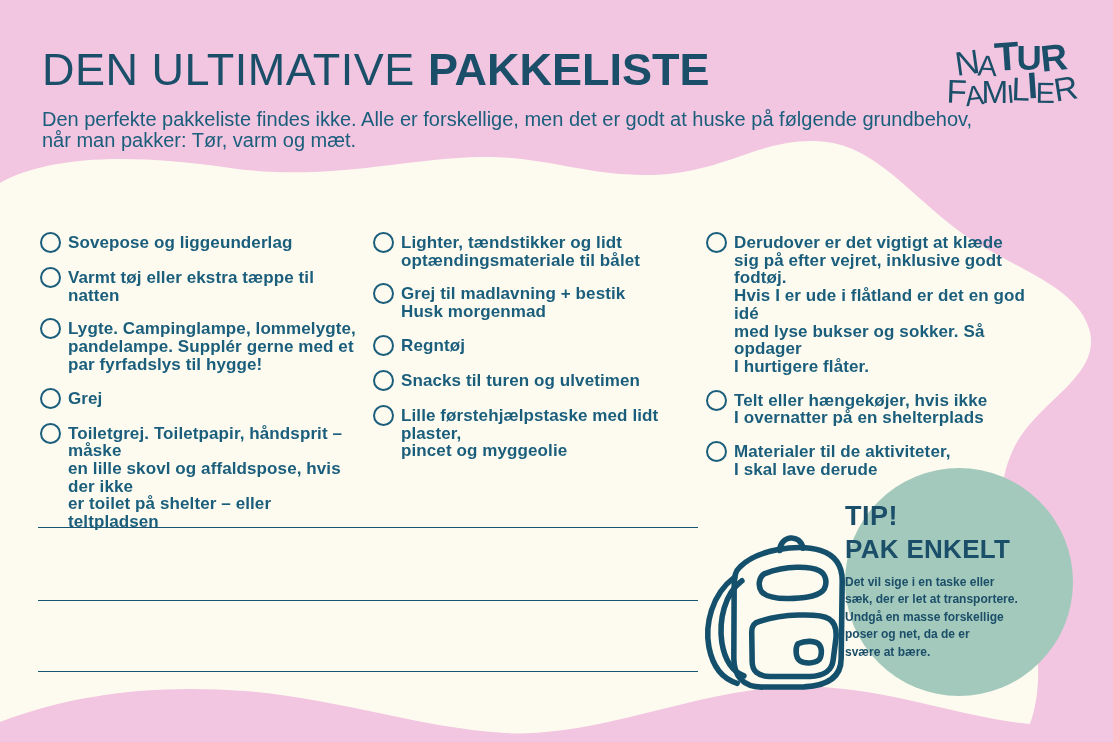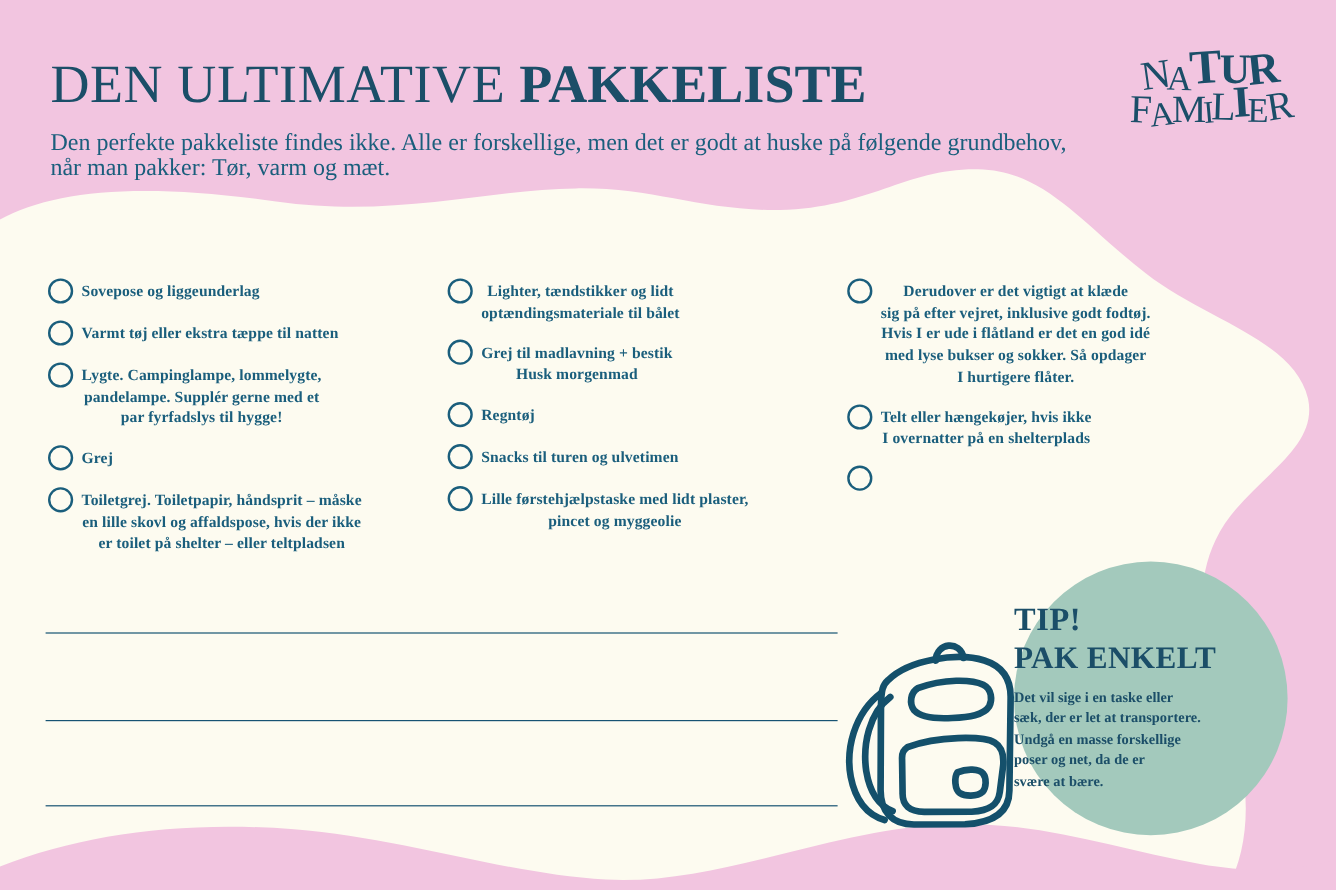--- a/index.html
+++ b/index.html
@@ -6,21 +6,21 @@
     --pink:#F2C5E0;
     --cream:#FDFBF0;
     --teal:#A3C9BC;
     --ink:#1B4E68;
     --text:#1A5E7C;
     --line:#175373;
   }
   *{margin:0;padding:0;box-sizing:border-box;}
   html,body{width:1113px;height:742px;overflow:hidden;}
   body{background:var(--pink);font-family:"Liberation Sans",sans-serif;}
-  .poster{position:relative;width:1108px;height:742px;background:var(--pink);overflow:hidden;font-family:Liberation Serif, serif;}
+  .poster{position:relative;width:1108px;height:742px;background:var(--pink);overflow:hidden;}
 
   .bg-svg{position:absolute;left:0;top:0;z-index:0;}
 
   
   .header{position:absolute;left:42px;top:44px;z-index:5;}
   .title{color:var(--ink);font-size:45px;letter-spacing:.5px;white-space:nowrap;}
   .title .light{font-weight:400;}
   .title .bold{font-weight:700;letter-spacing:0;}
   .subtitle{margin-top:13px;color:var(--text);font-size:20px;line-height:21px;font-weight:400;white-space:pre-line;}
 
@@ -29,21 +29,21 @@
   .logo-line{display:block;white-space:nowrap;line-height:.82;}
   .logo-line .lt{display:inline-block;font-weight:700;margin:0 -1px;}
 
   
   .col{position:absolute;top:234px;z-index:5;}
   .col-1{left:40px;width:322px;}
   .col-2{left:373px;width:322px;}
   .col-3{left:706px;width:340px;}
   .check-item{display:flex;align-items:flex-start;gap:7px;margin-bottom:16px;}
   .checkbox{flex:0 0 auto;width:21px;height:21px;border:2.5px solid var(--text);border-radius:50%;margin-top:-2px;background:transparent;}
-  .item-label{color:var(--text);font-size:13px;line-height:17.7px;font-weight:700;white-space:pre-line;letter-spacing:.1px;text-align:center;}
+  .item-label{color:var(--text);font-size:17px;line-height:17.7px;font-weight:700;white-space:pre-line;letter-spacing:.1px;}
 
   
   .note-line{position:absolute;left:38px;width:660px;border-top:1.6px solid var(--line);z-index:5;}
 
   
   .tip{position:absolute;left:845px;top:468px;width:228px;height:228px;border-radius:50%;
        background:var(--teal);z-index:2;text-align:left;color:var(--ink);padding-top:33px;}
   .tip-t1{font-size:27px;font-weight:700;letter-spacing:.5px;}
   .tip-t2{font-size:26px;font-weight:700;letter-spacing:.3px;margin-top:2px;}
   .tip-body{margin-top:9px;font-size:12px;line-height:17.4px;font-weight:700;white-space:pre-line;}
@@ -148,20 +148,22 @@
 med lyse bukser og sokker. Så opdager
 I hurtigere flåter.</span>
       </div>
       <div class="check-item">
         <span class="checkbox"></span>
         <span class="item-label">Telt eller hængekøjer, hvis ikke
 I overnatter på en shelterplads</span>
       </div>
       <div class="check-item">
         <span class="checkbox"></span>
+        <span class="item-label">Materialer til de aktiviteter,
+I skal lave derude</span>
       </div>
     </div>
 
   <div id="notes-lines">
       <div class="note-line" style="top: 527px;"></div>
       <div class="note-line" style="top: 600px;"></div>
       <div class="note-line" style="top: 671px;"></div>
     </div>
 
   <div class="tip">

